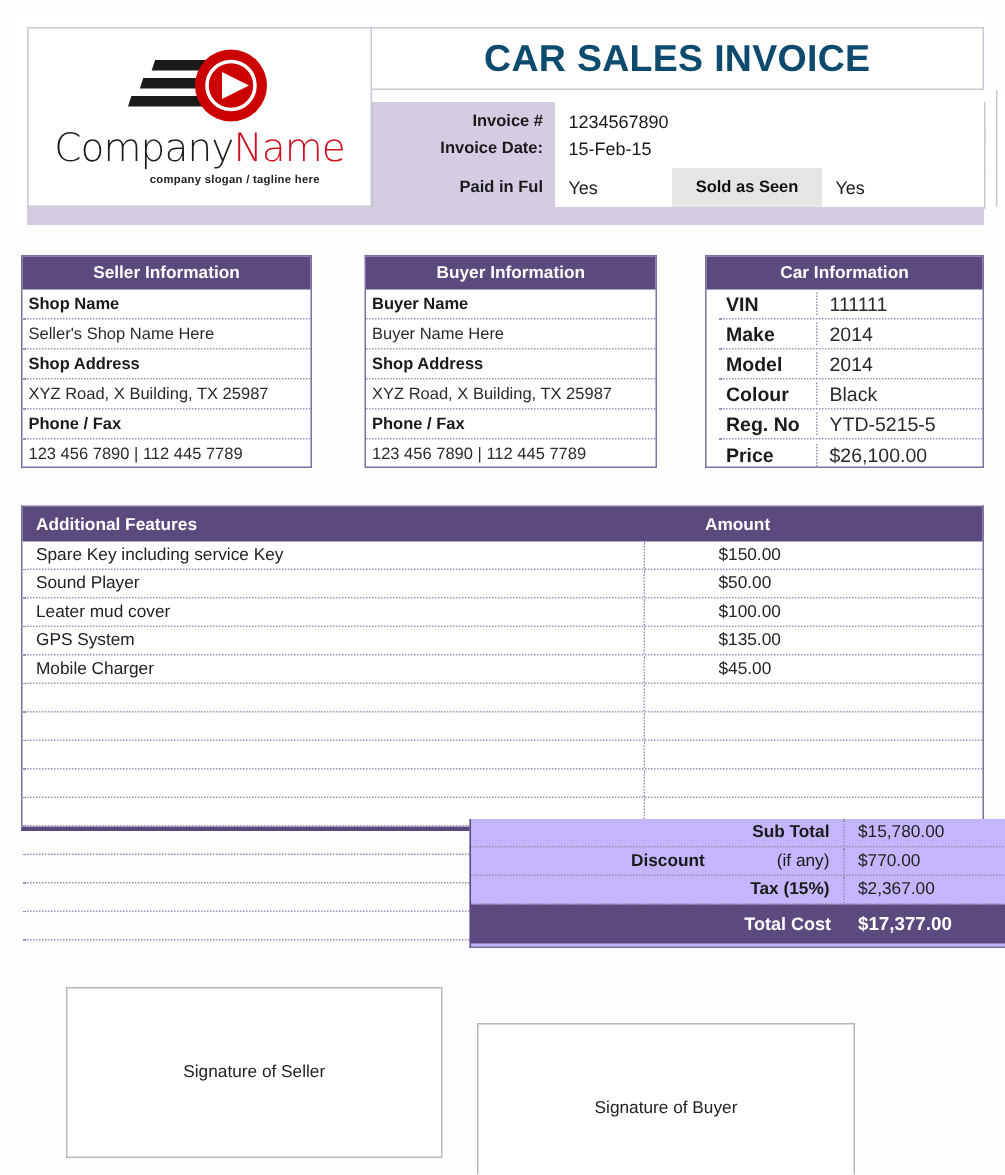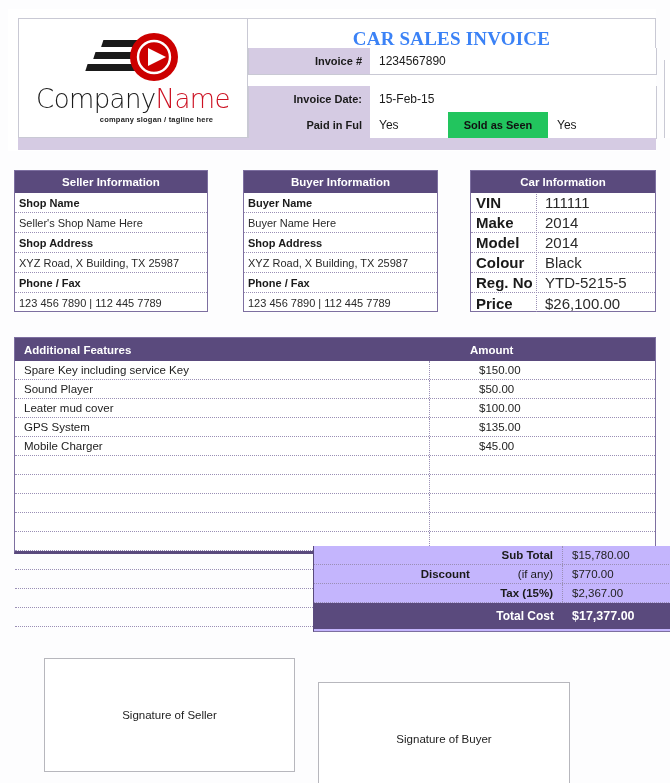--- a/index.html
+++ b/index.html
@@ -32,54 +32,54 @@
     font-family:"DejaVu Sans", sans-serif;font-weight:300;margin-top:-2px;}
   #logo-name .c1{color:#1b1b1b;}
   #logo-name .c2{color:#cc1122;}
   #logo-tag{font-size:7.5px;color:#222;font-weight:bold;margin-top:3px;letter-spacing:.2px;margin-left:47px;}
 
   #title-box{
     left:248px;top:18px;width:408px;height:42px;
     background:#ffffff;border:1px solid #c9c9d4;border-left:none;
     display:flex;align-items:center;justify-content:center;
   }
-  #title-text{font-size:19px;font-weight:bold;color:#3b82f6;letter-spacing:.2px;
-    font-family:Liberation Serif, serif;}
+  #title-text{font-size:25px;font-weight:bold;color:#0c4a6e;letter-spacing:.2px;
+    font-family:Liberation Sans, sans-serif;}
 
   .hdr-row{position:absolute;left:248px;width:408px;height:26px;
     border:1px solid #c9c9d4;border-top:none;border-left:none;display:flex;}
   .hdr-label{
     width:122px;background:#d5cbe3;color:#1a1a1a;font-weight:bold;font-size:11px;
     display:flex;align-items:center;justify-content:flex-end;padding-right:8px;
     box-sizing:border-box;border-left:1px solid #c9c9d4;
   }
   .hdr-val{flex:1;background:#ffffff;display:flex;align-items:center;
     padding-left:9px;font-size:12px;color:#1a1a1a;box-sizing:border-box;}
   #row-paid .hdr-val.yes1{flex:0 0 78px;border-right:none;}
   .hdr-mid{
-    flex:0 0 100px;background:#22c55e;color:#111;font-weight:bold;font-size:11px;
+    flex:0 0 100px;background:#e5e5e5;color:#111;font-weight:bold;font-size:11px;
     display:flex;align-items:center;justify-content:center;box-sizing:border-box;
   }
   #hdr-strip{left:18px;top:138px;width:638px;height:12px;background:#d5cbe3;}
   #edge-sliver{left:664px;top:60px;width:6px;height:78px;border-left:1px solid #c9c9d4;background:#fff;}
 
   
   .info-table{top:170px;height:142px;border:1px solid #7d6fa0;background:#fff;}
   .info-table .purplehead{height:22px;justify-content:center;width:100%;box-sizing:border-box;}
   .info-row{height:20px;display:flex;align-items:center;padding-left:4px;
     font-size:11px;color:#1a1a1a;box-sizing:border-box;
     border-bottom:1px dotted #9a8fb5;}
   .info-row.k{font-weight:bold;}
   .info-row.v{font-weight:normal;color:#2a2a2a;}
   .info-row:last-child{border-bottom:none;}
   #seller-table{left:14px;width:194px;}
   #buyer-table{left:243px;width:195px;}
   #car-table{left:470px;width:186px;}
-  .car-row{height:20px;display:flex;align-items:center;font-size:15px;
-    border-bottom:1px dotted #9a8fb5;box-sizing:border-box;}
+  .car-row{height:20px;display:flex;align-items:center;font-size:13px;
+    border-bottom:1px dotted #9a8fb5;box-sizing:border-box;margin-left:8px;}
   .car-row:last-child{border-bottom:none;}
   .car-k{width:66px;font-weight:bold;color:#1a1a1a;padding-left:5px;box-sizing:border-box;
     border-right:1px dotted #9a8fb5;}
   .car-v{flex:1;padding-left:8px;color:#2a2a2a;box-sizing:border-box;}
 
   
   #features-table{left:14px;top:330px;width:642px;height:217px;
     border:1px solid #7d6fa0;border-bottom:3px solid #5a4a7d;background:#fff;margin-top:7px;}
   #feat-head{height:23px;display:flex;}
   #feat-head .fh-desc{flex:1;padding-left:9px;}
@@ -134,21 +134,21 @@
     <div id="logo-name">
       <span class="c1">Company</span><span class="c2">Name</span>
     </div>
     <div id="logo-tag">company slogan / tagline here</div>
   </div>
 
   <div class="abs" id="title-box">
     <span id="title-text">CAR SALES INVOICE</span>
   </div>
 
-  <div class="hdr-row" style="top:48px;" id="row-invnum">
+  <div class="hdr-row" style="top:68px;" id="row-invnum">
     <div class="hdr-label">Invoice #</div>
     <div class="hdr-val">1234567890</div>
   </div>
 
   <div class="hdr-row" style="top:86px;" id="row-invdate">
     <div class="hdr-label">Invoice Date:</div>
     <div class="hdr-val">15-Feb-15</div>
   </div>
 
   <div class="hdr-row" style="top:112px;" id="row-paid">

